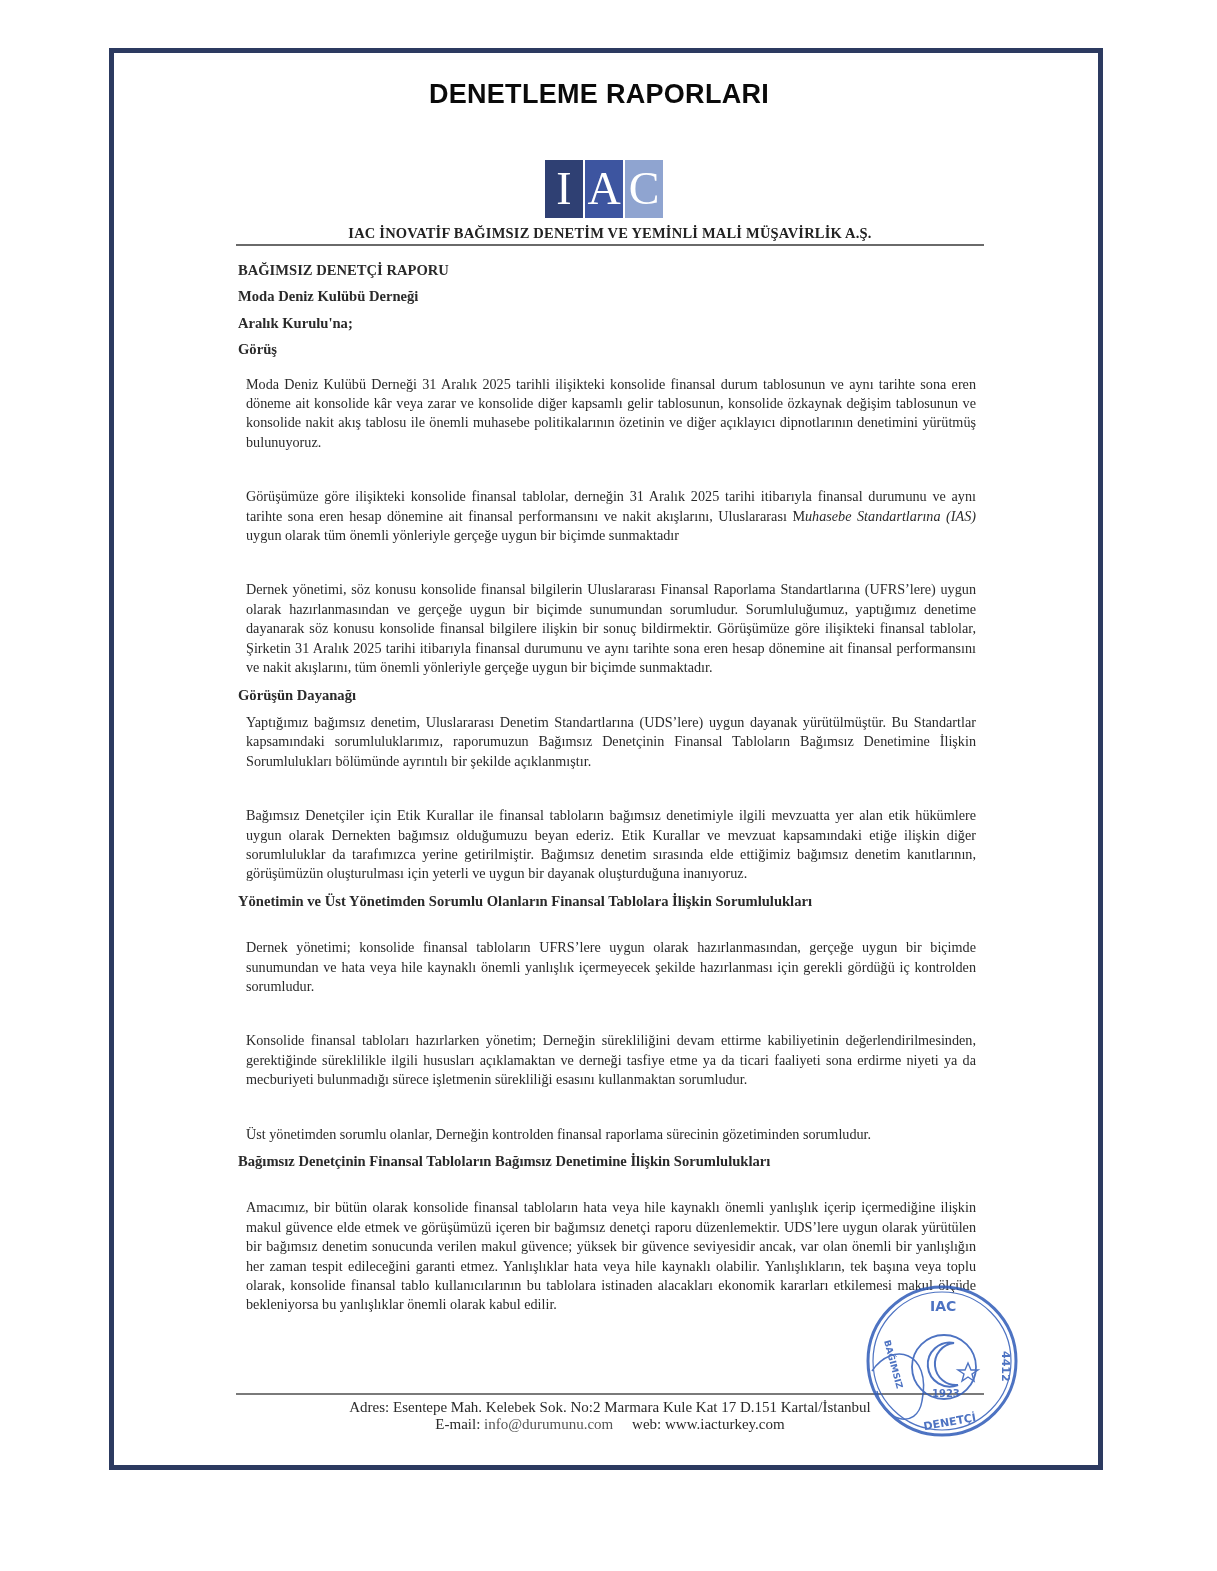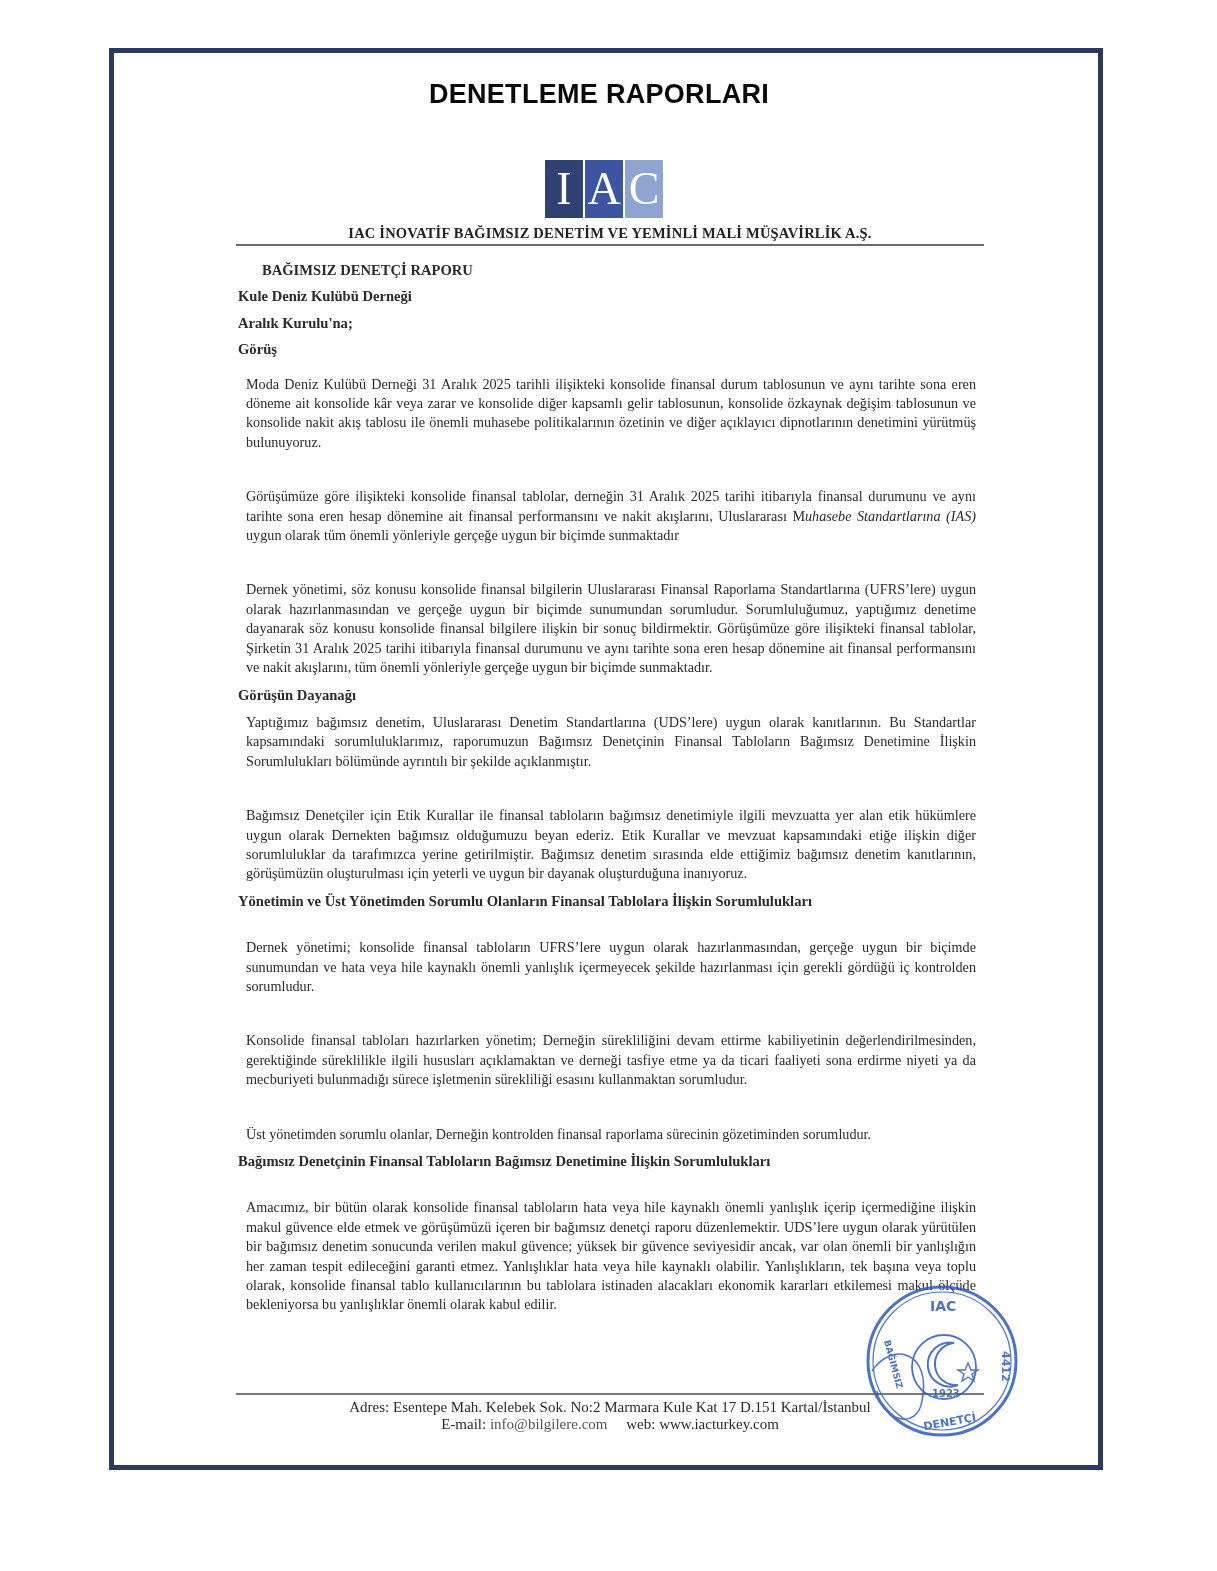--- a/index.html
+++ b/index.html
@@ -83,21 +83,21 @@
       font-family: "Liberation Serif", serif;
       color: #2a2a2a;
       font-size: 14.2px;
       line-height: 19.4px;
     }
     .content .h {
       font-weight: bold;
       font-size: 14.6px;
       margin: 0;
     }
-    .content .h.main { margin-top: 3px; margin-left: 24px; }
+    .content .h.main { margin-top: 3px; }
     .content .h.gap { }
     .content p {
       margin: 8px;
       text-align: justify;
     }
     .content .sp { height: 19px; }
     .content .sp-s { height: 7px; }
     .content em { font-style: italic; }
     .hr-bottom {
       position: absolute;
@@ -140,38 +140,38 @@
     <div class="box b2">A</div>
     <div class="box b3">C</div>
   </div>
 
   <div class="firm-name">IAC İNOVATİF BAĞIMSIZ DENETİM VE YEMİNLİ MALİ MÜŞAVİRLİK A.Ş.</div>
   <div class="hr-top"></div>
 
   <div class="content">
     <div class="h main">BAĞIMSIZ DENETÇİ RAPORU</div>
     <div class="sp-s"></div>
-    <div class="h">Kule Deniz Kulübü Derneği</div>
+    <div class="h">Moda Deniz Kulübü Derneği</div>
     <div class="sp-s"></div>
     <div class="h">Aralık Kurulu'na;</div>
     <div class="sp-s"></div>
 
     <section>
       <div class="h">Görüş</div>
       <div class="sp-s"></div>
       <p>Moda Deniz Kulübü Derneği 31 Aralık 2025 tarihli ilişikteki konsolide finansal durum tablosunun ve aynı tarihte sona eren döneme ait konsolide kâr veya zarar ve konsolide diğer kapsamlı gelir tablosunun, konsolide özkaynak değişim tablosunun ve konsolide nakit akış tablosu ile önemli muhasebe politikalarının özetinin ve diğer açıklayıcı dipnotlarının denetimini yürütmüş bulunuyoruz.</p>
       <div class="sp"></div>
       <p><span>Görüşümüze göre ilişikteki konsolide finansal tablolar, derneğin 31 Aralık 2025 tarihi itibarıyla finansal durumunu ve aynı tarihte sona eren hesap dönemine ait finansal performansını ve nakit akışlarını, Uluslararası</span> <span>M</span><em>uhasebe Standartlarına (IAS)</em><span> uygun olarak tüm önemli yönleriyle gerçeğe uygun bir biçimde sunmaktadır</span></p>
       <div class="sp"></div>
       <p>Dernek yönetimi, söz konusu konsolide finansal bilgilerin Uluslararası Finansal Raporlama Standartlarına (UFRS’lere) uygun olarak hazırlanmasından ve gerçeğe uygun bir biçimde sunumundan sorumludur. Sorumluluğumuz, yaptığımız denetime dayanarak söz konusu konsolide finansal bilgilere ilişkin bir sonuç bildirmektir. Görüşümüze göre ilişikteki finansal tablolar, Şirketin 31 Aralık 2025 tarihi itibarıyla finansal durumunu ve aynı tarihte sona eren hesap dönemine ait finansal performansını ve nakit akışlarını, tüm önemli yönleriyle gerçeğe uygun bir biçimde sunmaktadır.</p>
     </section>
 
     <section>
       <div class="h gap">Görüşün Dayanağı</div>
-      <p>Yaptığımız bağımsız denetim, Uluslararası Denetim Standartlarına (UDS’lere) uygun olarak kanıtlarının. Bu Standartlar kapsamındaki sorumluluklarımız, raporumuzun Bağımsız Denetçinin Finansal Tabloların Bağımsız Denetimine İlişkin Sorumlulukları bölümünde ayrıntılı bir şekilde açıklanmıştır.</p>
+      <p>Yaptığımız bağımsız denetim, Uluslararası Denetim Standartlarına (UDS’lere) uygun dayanak yürütülmüştür. Bu Standartlar kapsamındaki sorumluluklarımız, raporumuzun Bağımsız Denetçinin Finansal Tabloların Bağımsız Denetimine İlişkin Sorumlulukları bölümünde ayrıntılı bir şekilde açıklanmıştır.</p>
       <div class="sp"></div>
       <p>Bağımsız Denetçiler için Etik Kurallar ile finansal tabloların bağımsız denetimiyle ilgili mevzuatta yer alan etik hükümlere uygun olarak Dernekten bağımsız olduğumuzu beyan ederiz. Etik Kurallar ve mevzuat kapsamındaki etiğe ilişkin diğer sorumluluklar da tarafımızca yerine getirilmiştir. Bağımsız denetim sırasında elde ettiğimiz bağımsız denetim kanıtlarının, görüşümüzün oluşturulması için yeterli ve uygun bir dayanak oluşturduğuna inanıyoruz.</p>
     </section>
 
     <section>
       <div class="h gap">Yönetimin ve Üst Yönetimden Sorumlu Olanların Finansal Tablolara İlişkin Sorumlulukları</div>
       <div class="sp"></div>
       <p>Dernek yönetimi; konsolide finansal tabloların UFRS’lere uygun olarak hazırlanmasından, gerçeğe uygun bir biçimde sunumundan ve hata veya hile kaynaklı önemli yanlışlık içermeyecek şekilde hazırlanması için gerekli gördüğü iç kontrolden sorumludur.</p>
       <div class="sp"></div>
       <p>Konsolide finansal tabloları hazırlarken yönetim; Derneğin sürekliliğini devam ettirme kabiliyetinin değerlendirilmesinden, gerektiğinde süreklilikle ilgili hususları açıklamaktan ve derneği tasfiye etme ya da ticari faaliyeti sona erdirme niyeti ya da mecburiyeti bulunmadığı sürece işletmenin sürekliliği esasını kullanmaktan sorumludur.</p>
@@ -183,21 +183,21 @@
       <div class="h gap">Bağımsız Denetçinin Finansal Tabloların Bağımsız Denetimine İlişkin Sorumlulukları</div>
       <div class="sp"></div>
       <p>Amacımız, bir bütün olarak konsolide finansal tabloların hata veya hile kaynaklı önemli yanlışlık içerip içermediğine ilişkin makul güvence elde etmek ve görüşümüzü içeren bir bağımsız denetçi raporu düzenlemektir. UDS’lere uygun olarak yürütülen bir bağımsız denetim sonucunda verilen makul güvence; yüksek bir güvence seviyesidir ancak, var olan önemli bir yanlışlığın her zaman tespit edileceğini garanti etmez. Yanlışlıklar hata veya hile kaynaklı olabilir. Yanlışlıkların, tek başına veya toplu olarak, konsolide finansal tablo kullanıcılarının bu tablolara istinaden alacakları ekonomik kararları etkilemesi makul ölçüde bekleniyorsa bu yanlışlıklar önemli olarak kabul edilir.</p>
     </section>
   </div>
 
   <div class="hr-bottom"></div>
   <div class="footer">
     <div>Adres: Esentepe Mah. Kelebek Sok. No:2 Marmara Kule Kat 17 D.151 Kartal/İstanbul</div>
     <div>
-      <span>E-mail: </span><span class="email-val">info@bilgilere.com</span>
+      <span>E-mail: </span><span class="email-val">info@durumunu.com</span>
       &nbsp;&nbsp;&nbsp;
       <span>web: </span><span>www.iacturkey.com</span>
     </div>
   </div>
 
   <svg class="stamp" viewBox="0 0 160 160">
     <circle cx="80" cy="80" r="74" fill="none" stroke="#2f5bb8" stroke-width="3"></circle>
     <circle cx="80" cy="80" r="69" fill="none" stroke="#2f5bb8" stroke-width="1.2"></circle>
     <circle cx="82" cy="86" r="32" fill="none" stroke="#2f5bb8" stroke-width="1.8"></circle>
     <path d="M92 62 A22 22 0 1 0 96 104 A18 18 0 1 1 92 62 Z" fill="none" stroke="#2f5bb8" stroke-width="2"></path>

